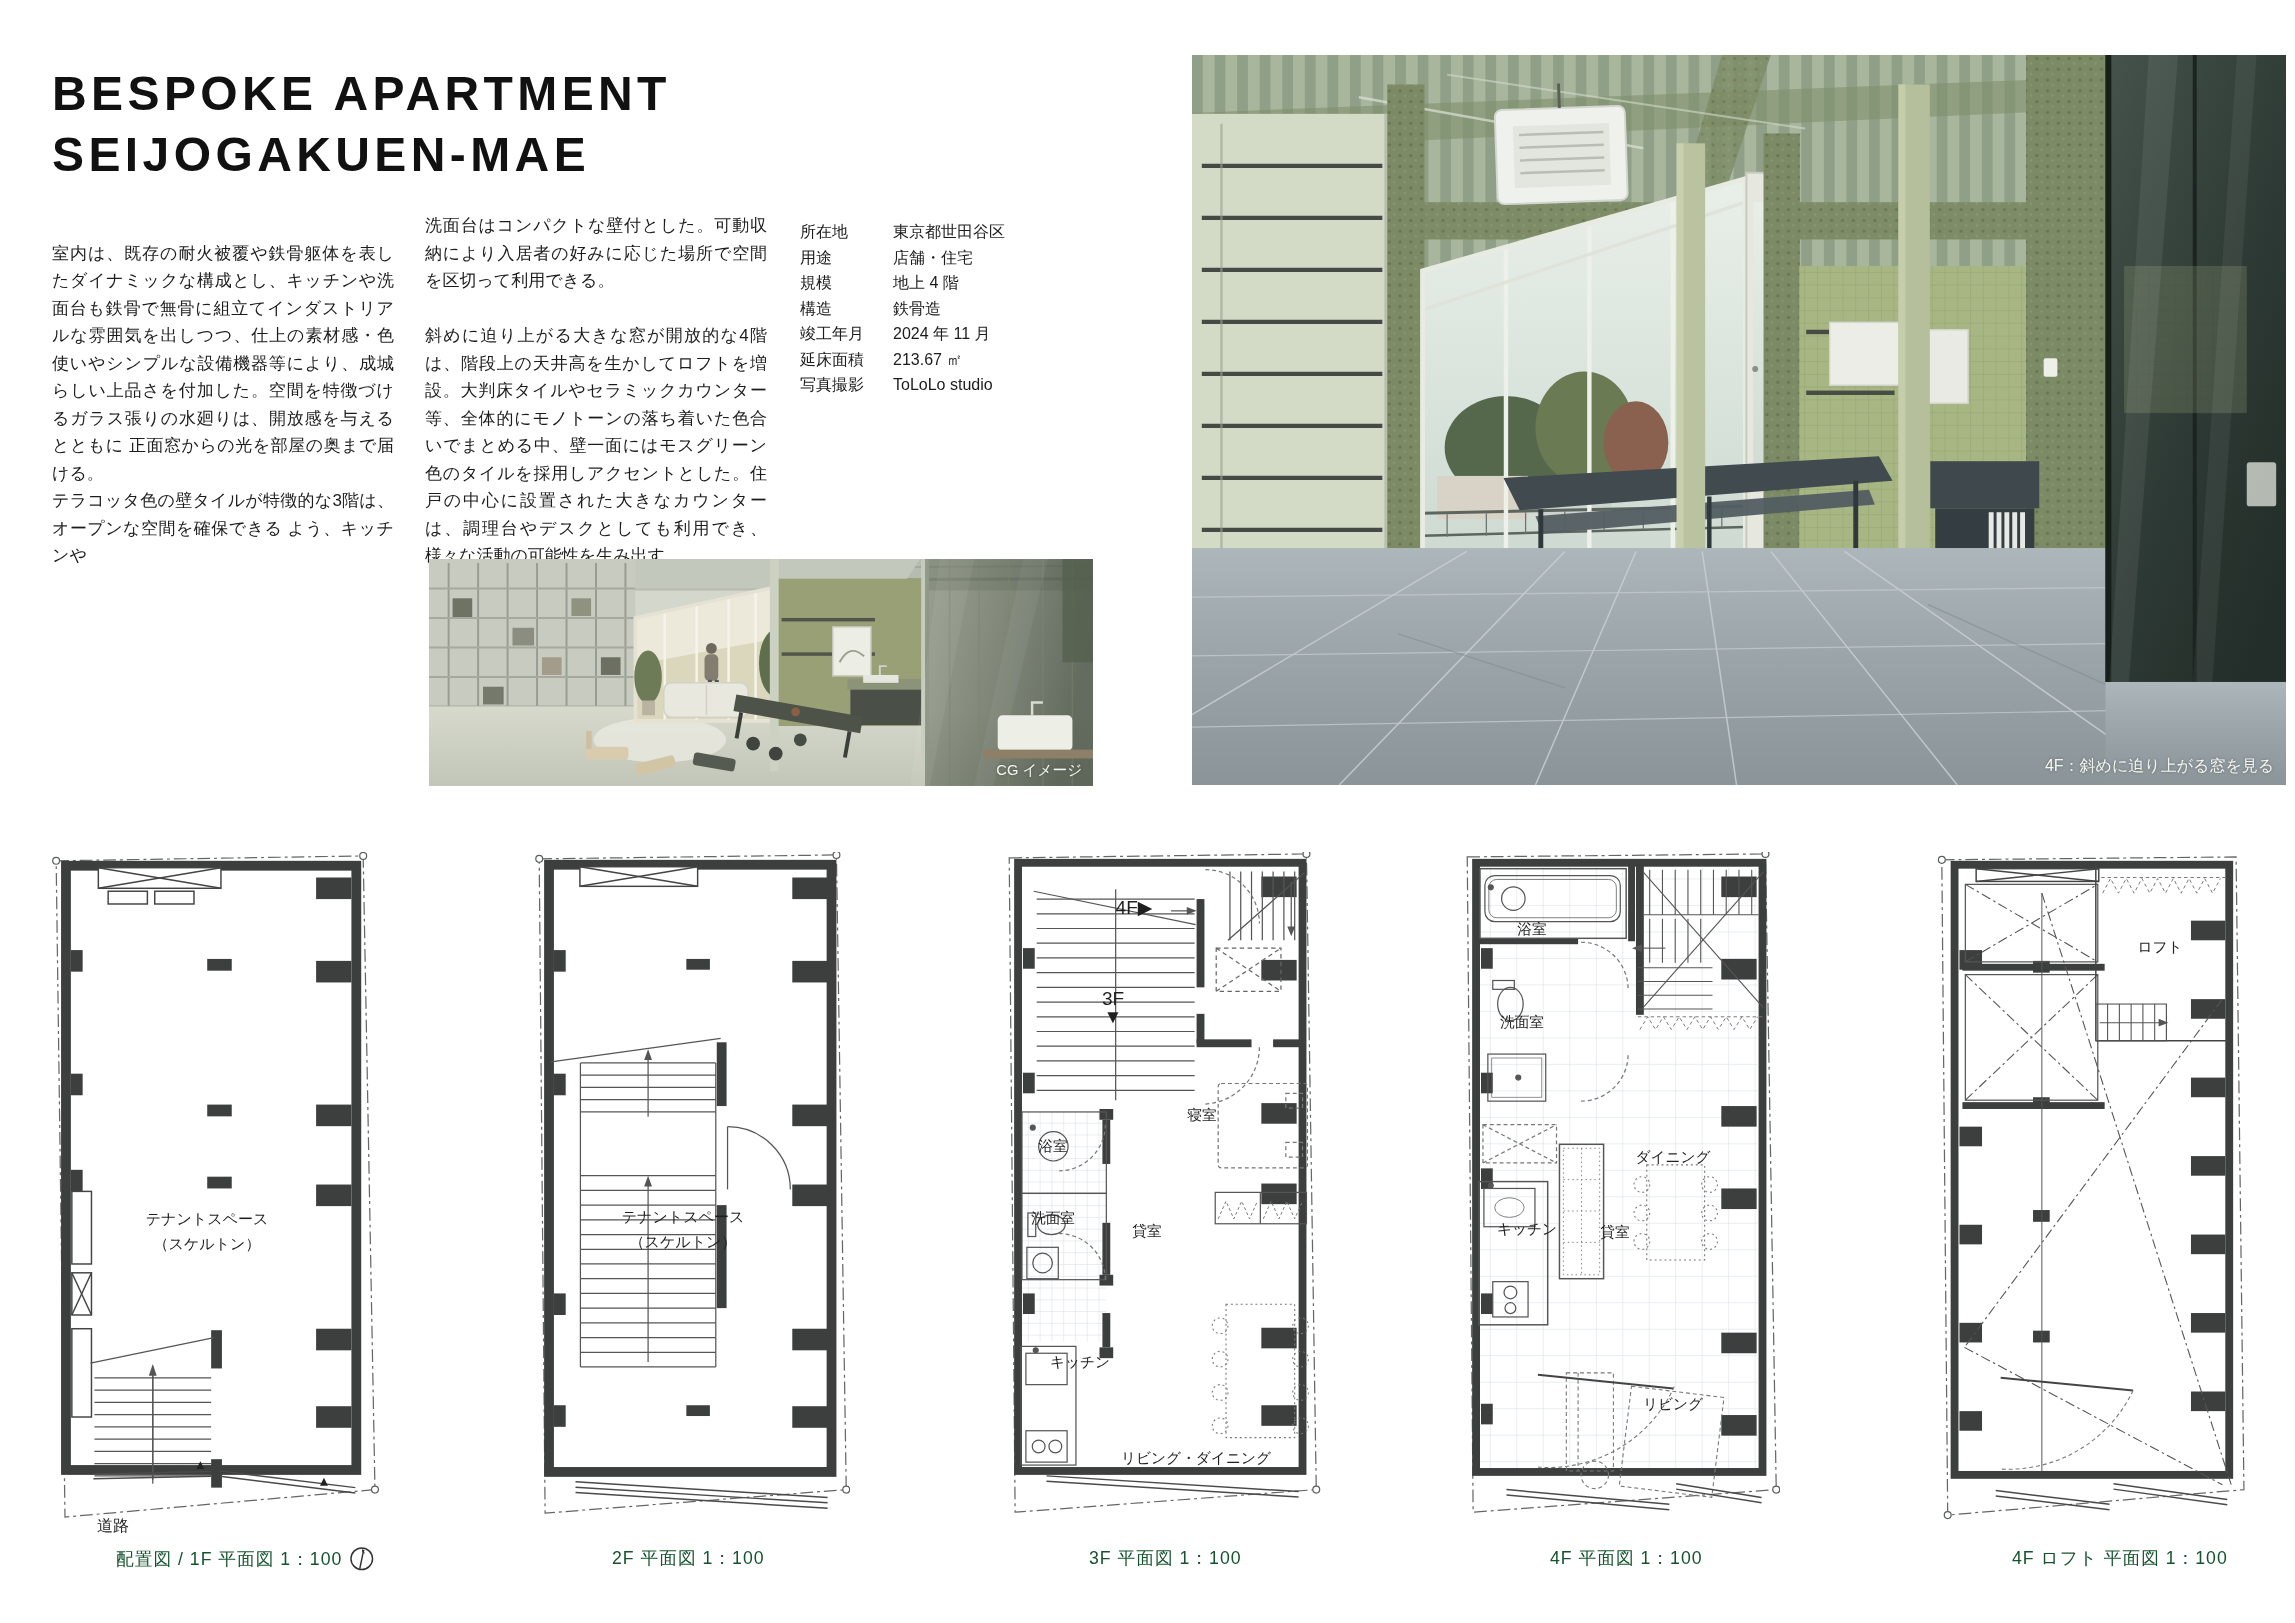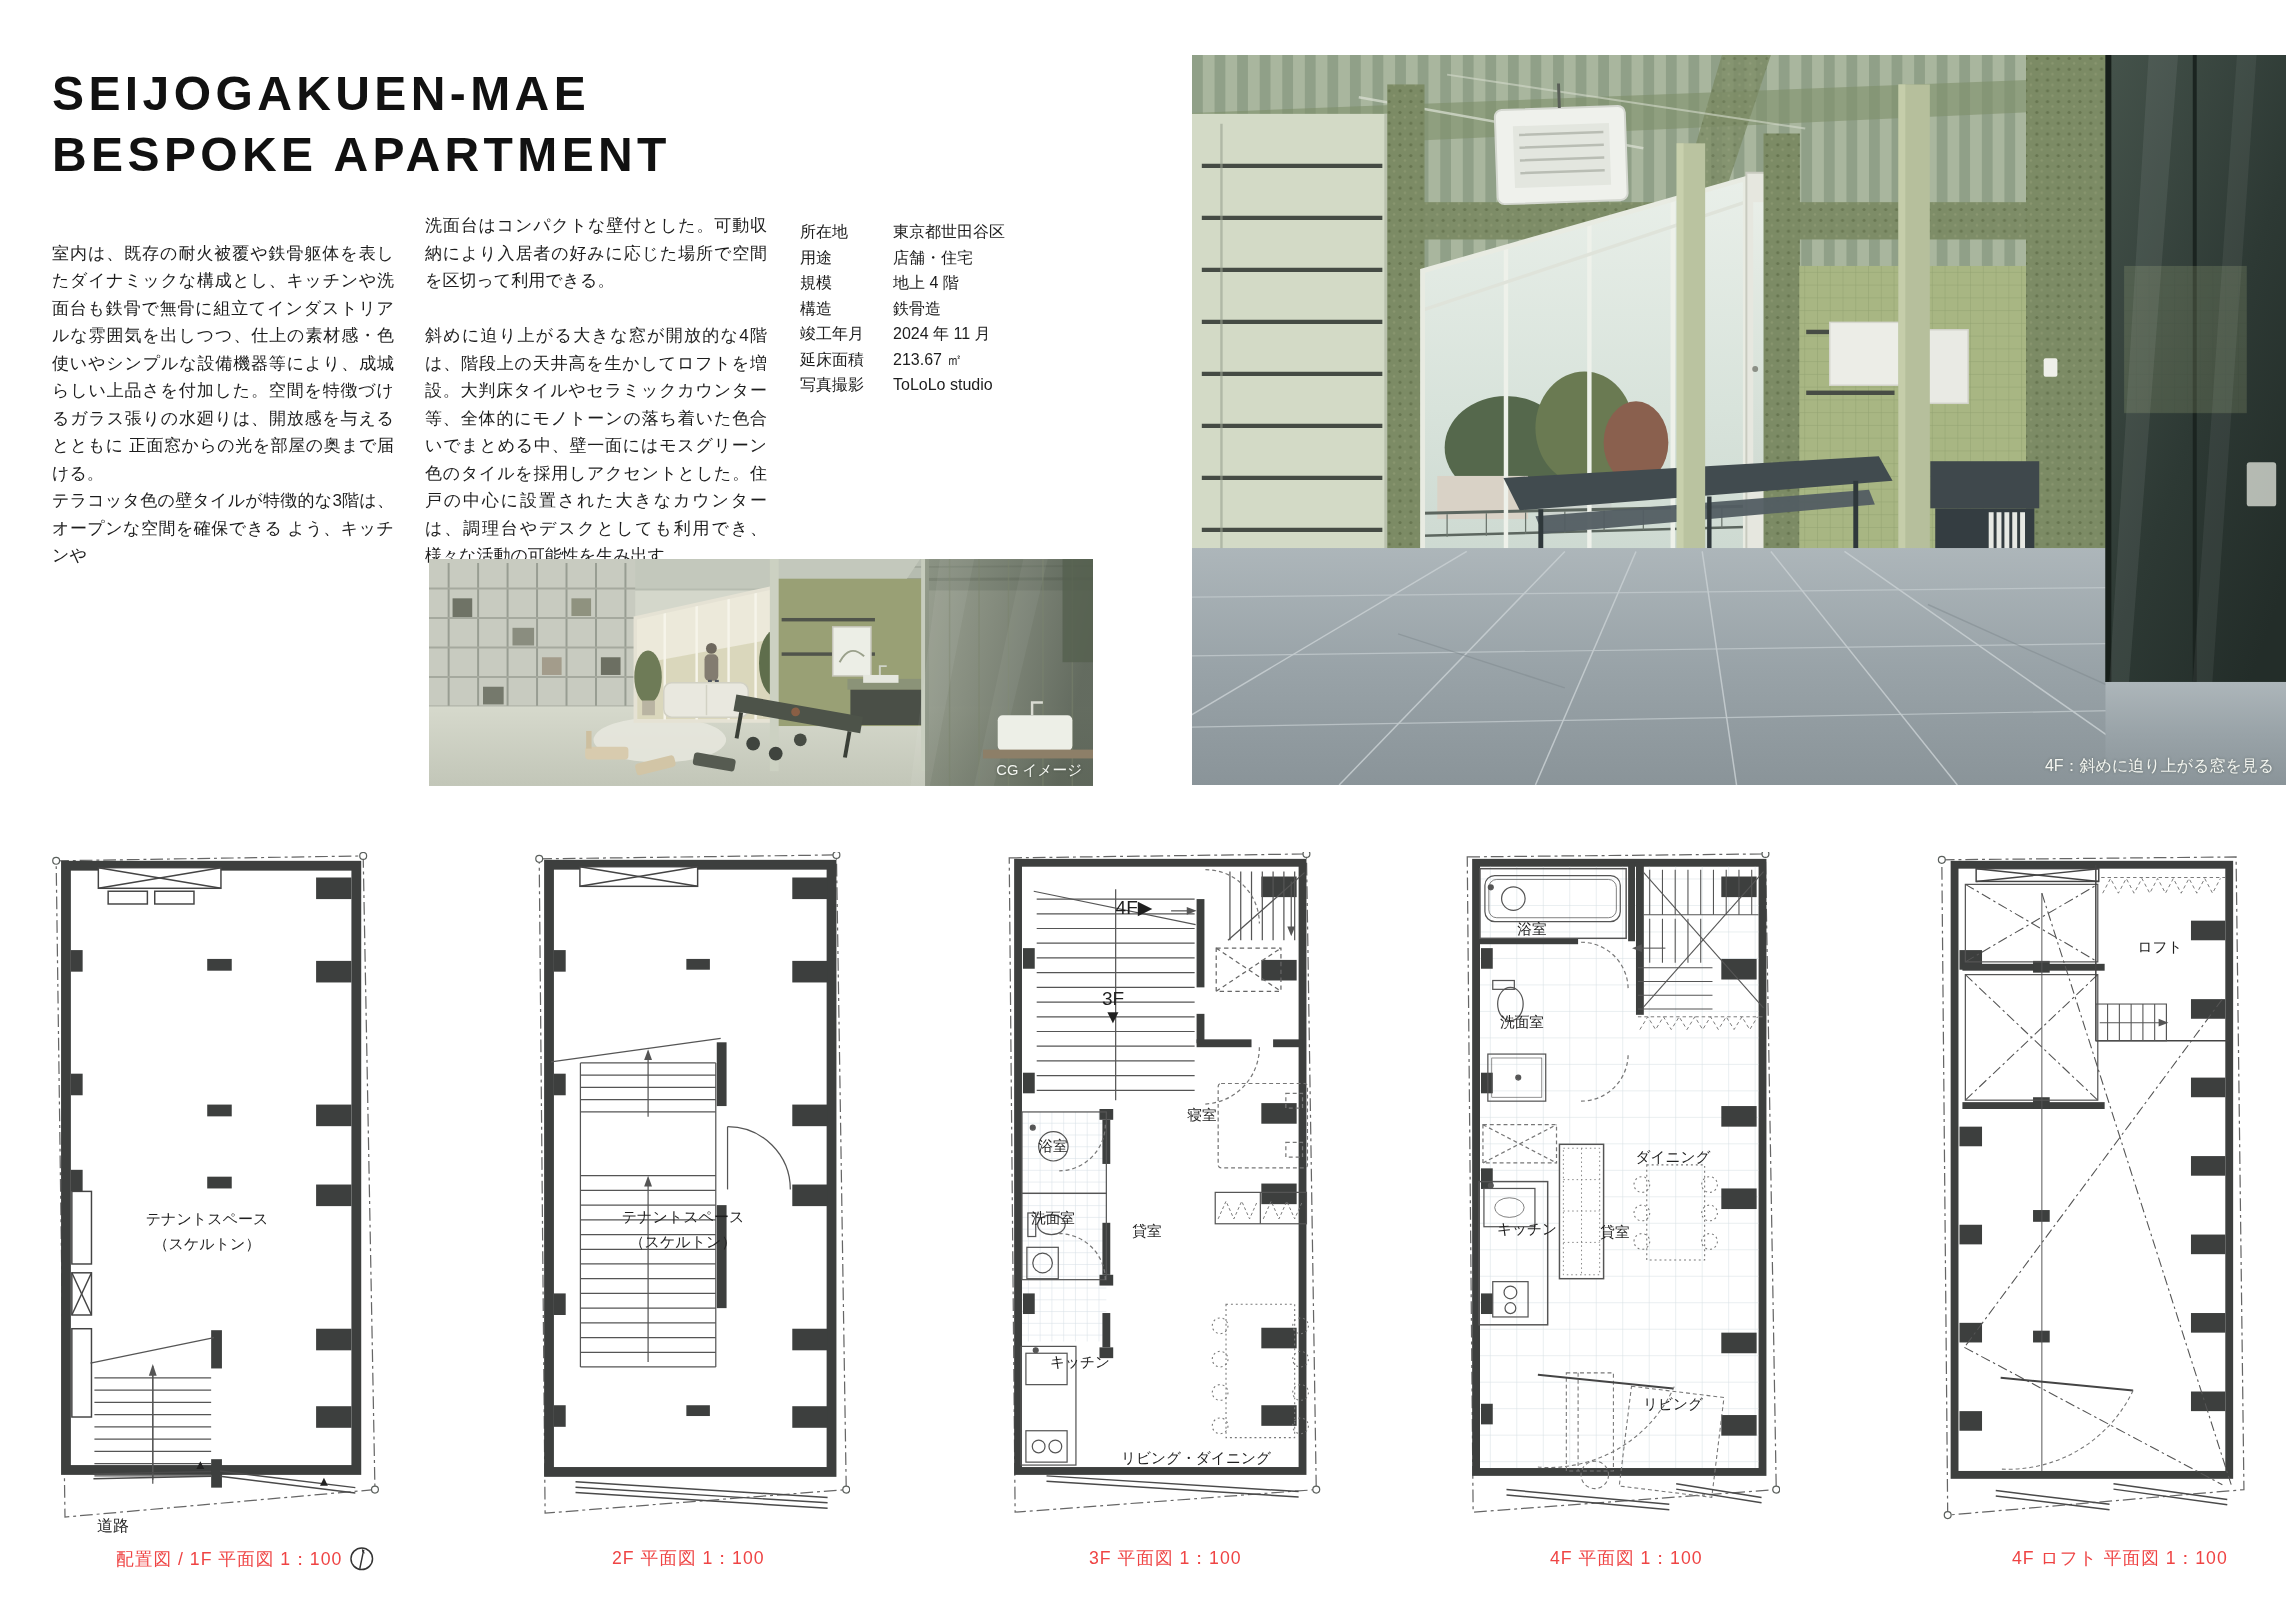--- a/index.html
+++ b/index.html
@@ -24,30 +24,30 @@
   
   .img{position:absolute;overflow:hidden;}
   .img svg{display:block;}
   .img-caption{position:absolute;color:#f4f6f1;white-space:nowrap;text-shadow:0 0 2.9px rgba(40,50,40,.45);}
 
   
   .plan{position:absolute;}
   .plan svg{display:block;}
   .plan-label{position:absolute;font-size:14.7px;color:#1f1f1f;white-space:nowrap;transform:translate(-50%,-50%);background:transparent;}
   .plan-label.small{font-size:19px;}
-  .plan-caption{position:absolute;font-size:17.7px;color:#ef4444;letter-spacing:1px;white-space:nowrap;display:flex;align-items:center;gap:6.9px;}
+  .plan-caption{position:absolute;font-size:17.7px;color:#14532d;letter-spacing:1px;white-space:nowrap;display:flex;align-items:center;gap:6.9px;}
 </style>
 </head>
 <body>
 
 <div id="board">
 
   <div class="abs" style="left:52px;top:63px;">
+    <div class="title-line">BESPOKE APARTMENT</div>
     <div class="title-line">SEIJOGAKUEN-MAE</div>
-    <div class="title-line">BESPOKE APARTMENT</div>
   </div>
 
   <div class="col" style="left:52px;top:212px;">
     <p class="gap">室内は、既存の耐火被覆や鉄骨躯体を表したダイナミックな構成とし、キッチンや洗面台も鉄骨で無骨に組立てインダストリアルな雰囲気を出しつつ、仕上の素材感・色使いやシンプルな設備機器等により、成城らしい上品さを付加した。空間を特徴づけるガラス張りの水廻りは、開放感を与えるとともに 正面窓からの光を部屋の奥まで届ける。</p>
     <p>テラコッタ色の壁タイルが特徴的な3階は、オープンな空間を確保できる よう、キッチンや</p>
   </div>
   <div class="col" style="left:425px;top:212px;">
     <p>洗面台はコンパクトな壁付とした。可動収納により入居者の好みに応じた場所で空間を区切って利用できる。</p>
     <p class="gap">斜めに迫り上がる大きな窓が開放的な4階は、階段上の天井高を生かしてロフトを増設。大判床タイルやセラミックカウンター等、全体的にモノトーンの落ち着いた色合いでまとめる中、壁一面にはモスグリーン色のタイルを採用しアクセントとした。住戸の中心に設置された大きなカウンターは、調理台やデスクとしても利用でき、様々な活動の可能性を生み出す。</p>
   </div>

